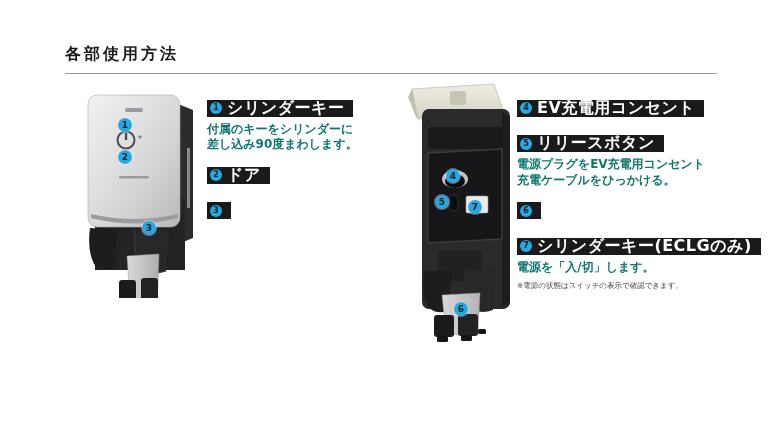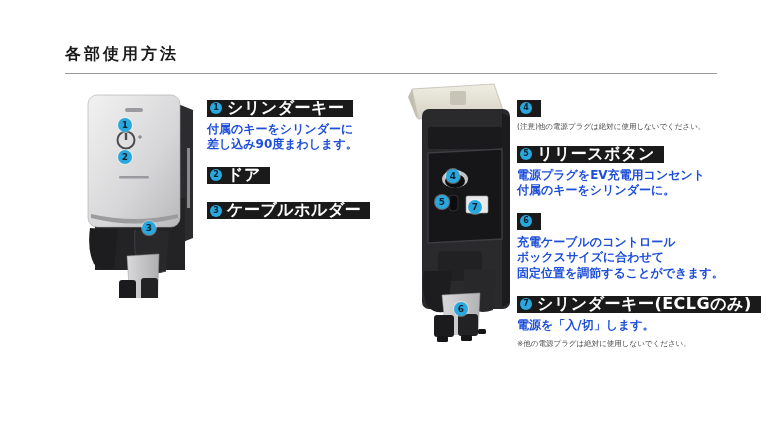--- a/index.html
+++ b/index.html
@@ -75,21 +75,21 @@
   .label .label-text {
     font-size: 16px;
     font-weight: bold;
     letter-spacing: .5px;
     white-space: nowrap;
   }
   .body {
     font-size: 12px;
     font-weight: bold;
     line-height: 1.32;
-    color: #1d4ed8;
+    color: #0f766e;
     white-space: pre-line;
     margin: 0 0 6px 0;
   }
   .note {
     font-size: 7.5px;
     line-height: 1.4;
     color: #444444;
     white-space: pre-line;
     margin: 0 0 8px 0;
   }
@@ -212,57 +212,53 @@
     <div class="callout">
       <div class="label">
         <span class="badge">2</span>
         <span class="label-text">ドア</span>
       </div>
     </div>
 
     <div class="callout">
       <div class="label">
         <span class="badge">3</span>
-        <span class="label-text">ケーブルホルダー</span>
       </div>
     </div>
 
   </div>
 
   <div class="col col-right">
 
     <div class="callout">
       <div class="label">
         <span class="badge">4</span>
-      </div>
-      <p class="note">(注意)他の電源プラグは絶対に使用しないでください。</p>
+        <span class="label-text">EV充電用コンセント</span>
+      </div>
     </div>
 
     <div class="callout">
       <div class="label">
         <span class="badge">5</span>
         <span class="label-text">リリースボタン</span>
       </div>
       <p class="body">電源プラグをEV充電用コンセント
-付属のキーをシリンダーに。</p>
+充電ケーブルをひっかける。</p>
     </div>
 
     <div class="callout">
       <div class="label">
         <span class="badge">6</span>
       </div>
-      <p class="body">充電ケーブルのコントロール
-ボックスサイズに合わせて
-固定位置を調節することができます。</p>
     </div>
 
     <div class="callout">
       <div class="label">
         <span class="badge">7</span>
         <span class="label-text">シリンダーキー(ECLGのみ)</span>
       </div>
       <p class="body">電源を「入/切」します。</p>
-      <p class="note">※他の電源プラグは絶対に使用しないでください。</p>
+      <p class="note">※電源の状態はスイッチの表示で確認できます。</p>
     </div>
 
   </div>
 
 </div>
 
 </body></html>

